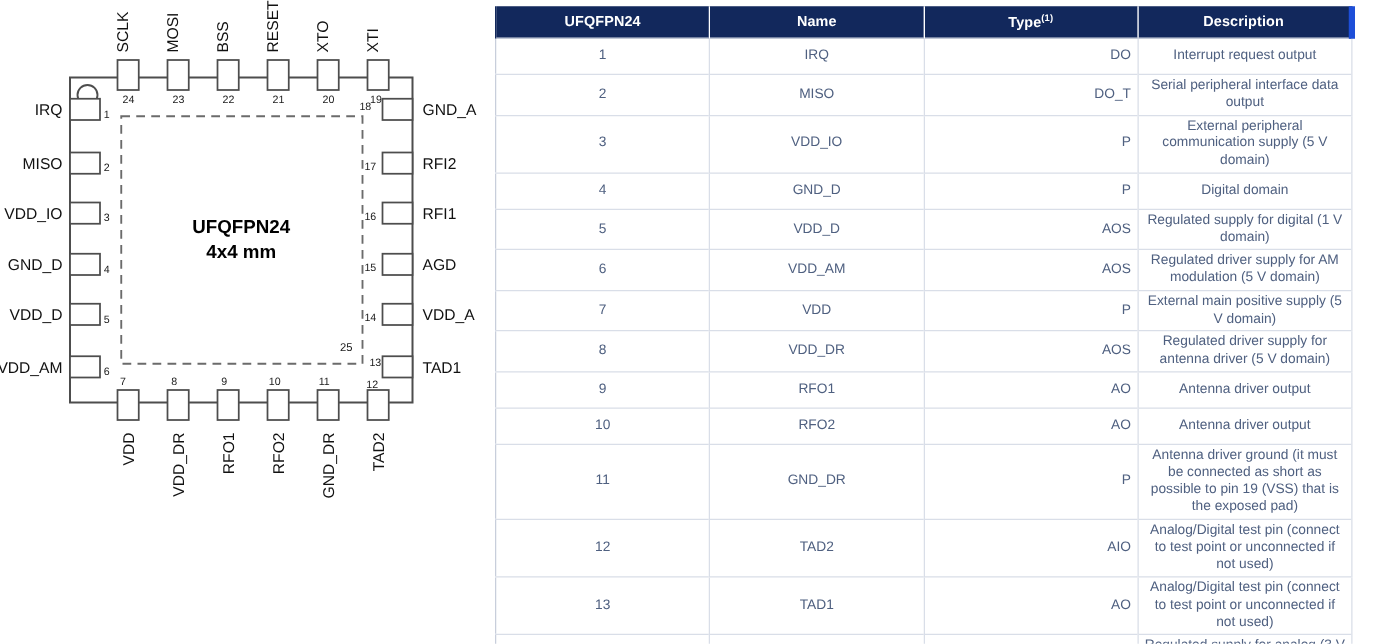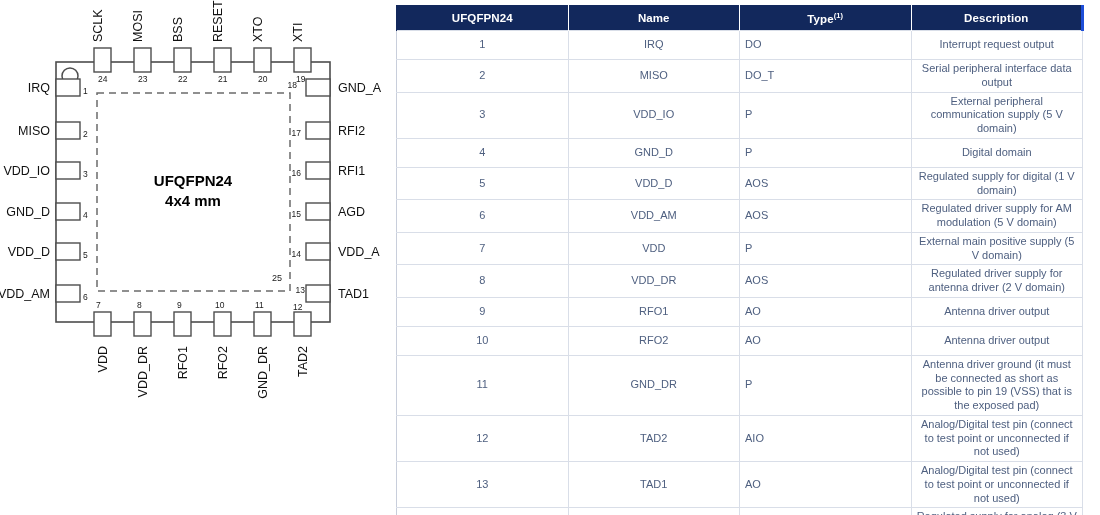--- a/index.html
+++ b/index.html
@@ -90,36 +90,36 @@
     font-weight: bold;
     font-size: 11.5px;
     height: 25px;
     padding: 0 4px;
     text-align: center;
     vertical-align: middle;
     border-right: 1px solid #ffffff;
     border-left: 1px solid #12285c;
     letter-spacing: 0.1px;
   }
-  table.pin-table thead th:last-child { border-right: 3px solid #1d4ed8; }
+  table.pin-table thead th:last-child { border-right: 5px solid #1d4ed8; }
   table.pin-table thead th sup { font-size: 7.5px; vertical-align: super; }
 
   table.pin-table tbody td {
     color: #4f6080;
     height: 24px;
     padding: 2px 5px;
     border-top: 1px solid #d9dee8;
     border-right: 1px solid #d9dee8;
     vertical-align: middle;
     background: #ffffff;
     line-height: 1.25;
   }
   td.c-num  { text-align: center; width: 82px; }
   td.c-name { text-align: center; width: 60px; }
-  td.c-type { text-align: left; width: 40px; }
+  td.c-type { text-align: right; width: 40px; }
   td.c-desc { text-align: center;  border-right: none; padding-left: 8px; }
   tr.tall td { height: 36px; }
 </style>
 </head>
 <body>
 
 <div id="pinout-diagram">
   <svg id="pinout-svg" width="390" height="515" viewBox="0 0 390 515" xmlns="http://www.w3.org/2000/svg">
 
     <rect class="pkg-body" x="56" y="62" width="274" height="260"></rect>
@@ -316,21 +316,21 @@
         <tr>
           <td class="c-num">7</td>
           <td class="c-name">VDD</td>
           <td class="c-type">P</td>
           <td class="c-desc">External main positive supply (5 V domain)</td>
         </tr>
         <tr>
           <td class="c-num">8</td>
           <td class="c-name">VDD_DR</td>
           <td class="c-type">AOS</td>
-          <td class="c-desc">Regulated driver supply for antenna driver (2 V domain)</td>
+          <td class="c-desc">Regulated driver supply for antenna driver (5 V domain)</td>
         </tr>
         <tr>
           <td class="c-num">9</td>
           <td class="c-name">RFO1</td>
           <td class="c-type">AO</td>
           <td class="c-desc">Antenna driver output</td>
         </tr>
         <tr>
           <td class="c-num">10</td>
           <td class="c-name">RFO2</td>

